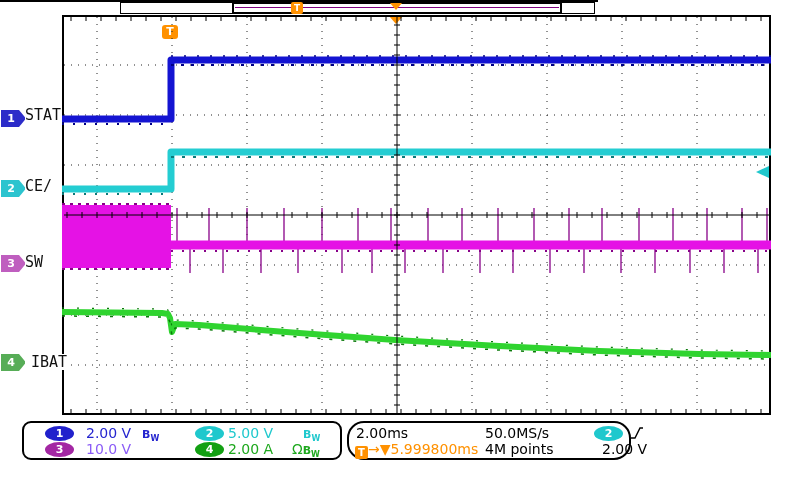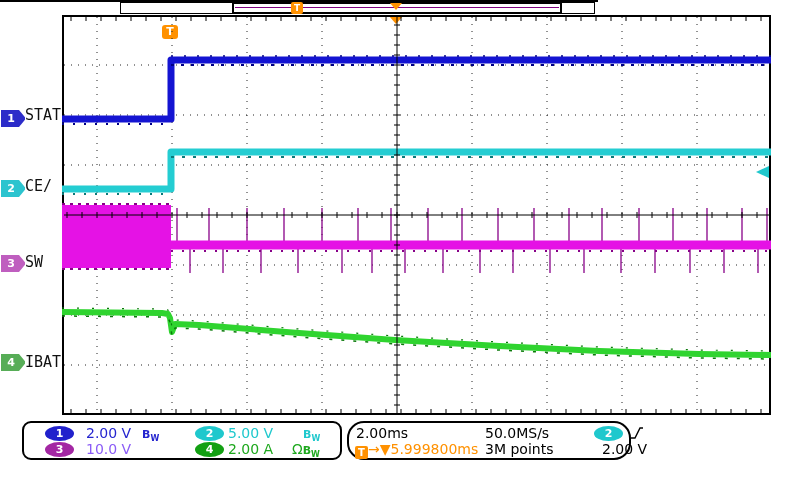--- a/index.html
+++ b/index.html
@@ -330,21 +330,21 @@
   </div>
 
   <div class="charrow" style="top: 110px; background: rgb(44, 44, 201);"><span>1</span></div>
   <div class="charrow" style="top: 180px; background: rgb(44, 196, 207);"><span>2</span></div>
   <div class="charrow" style="top: 255px; background: rgb(191, 94, 191);"><span>3</span></div>
   <div class="charrow" style="top: 354px; background: rgb(87, 173, 87);"><span>4</span></div>
 
   <div class="trlabel" style="top:107px;">STAT</div>
   <div class="trlabel" style="top:178px;">CE/</div>
   <div class="trlabel" style="top:254px;">SW</div>
-  <div class="trlabel" style="top:354px;">IBAT</div>
+  <div class="trlabel" style="top:354px;padding-left:6px;">IBAT</div>
 
   <div class="triglevel"></div>
 
   <div class="box chbox">
     <div class="badge" style="left: 21px; top: 3px; background: rgb(33, 33, 204);">1</div>
     <div class="rd c1" style="left:62px;top:3px;">2.00 V</div>
     <div class="rd c1 bw" style="left:118px;top:4px;"><span>B</span><sub>W</sub></div>
     <div class="badge" style="left: 171px; top: 3px; background: rgb(31, 200, 205);">2</div>
     <div class="rd c2" style="left:204px;top:3px;text-align:right;">5.00 V</div>
     <div class="rd c2 bw" style="left:279px;top:4px;"><span>B</span><sub>W</sub></div>
@@ -360,17 +360,17 @@
     <div class="rd blk" style="left:136px;top:3px;text-align:right;">50.0MS/s</div>
     <div class="badge" style="left:245px;top:3px;background:#1fc8cd;">2</div>
     <div class="rd" style="left:281px;top:2px;">
       <svg width="14" height="16" xmlns="http://www.w3.org/2000/svg">
         <path d="M1 13 h4 l5 -10 h3" fill="none" stroke="#000" stroke-width="1.4"></path>
       </svg>
     </div>
     <div class="rd org" style="left:6px;top:19px;">
       <span class="tbadge">T</span><span>→▼</span><span>5.999800ms</span>
     </div>
-    <div class="rd blk" style="left:136px;top:19px;">3M points</div>
+    <div class="rd blk" style="left:136px;top:19px;">4M points</div>
     <div class="rd blk" style="left:253px;top:19px;">2.00 V</div>
   </div>
 
 </div>
 
 </body></html>

